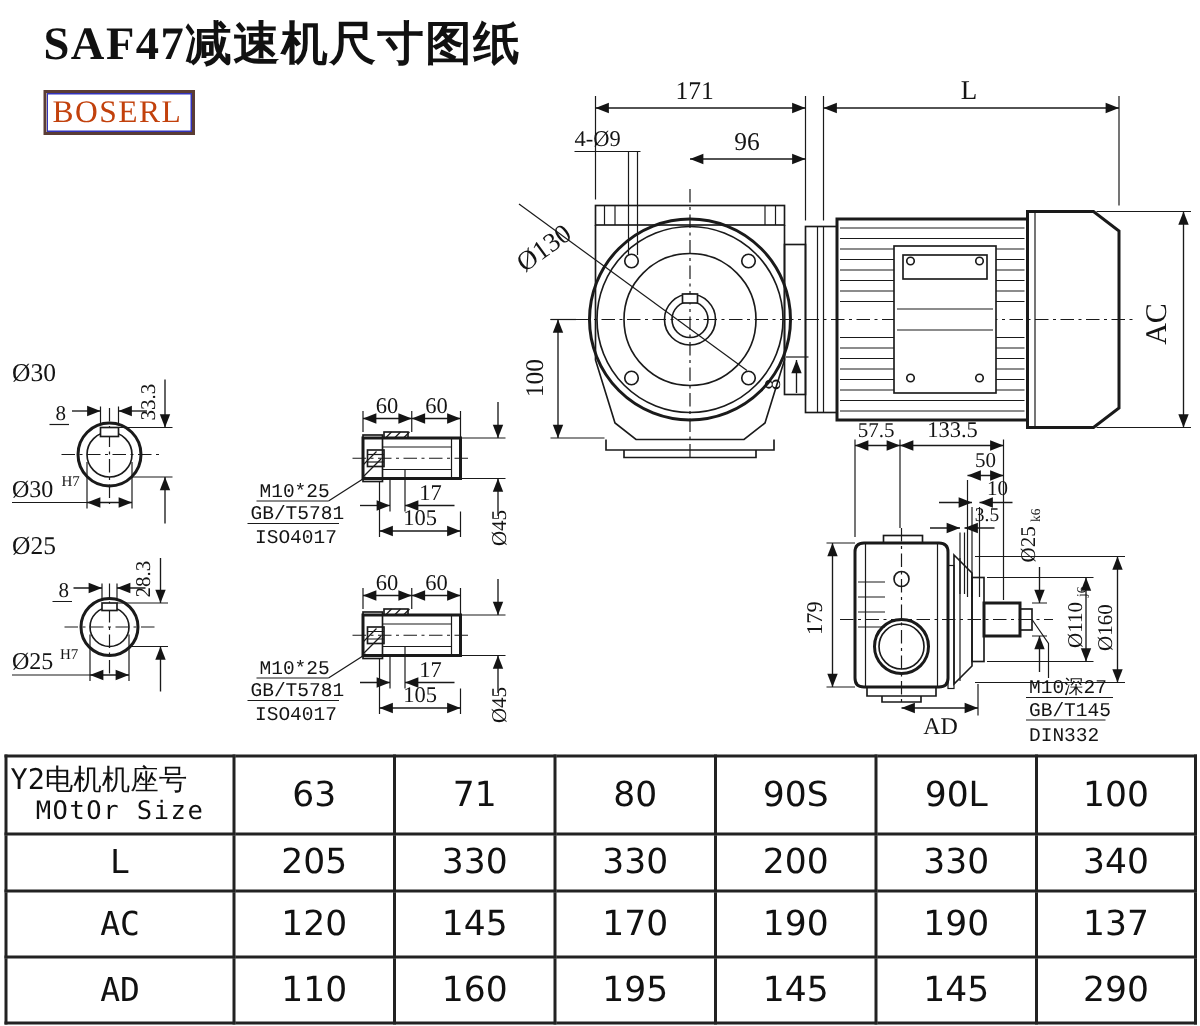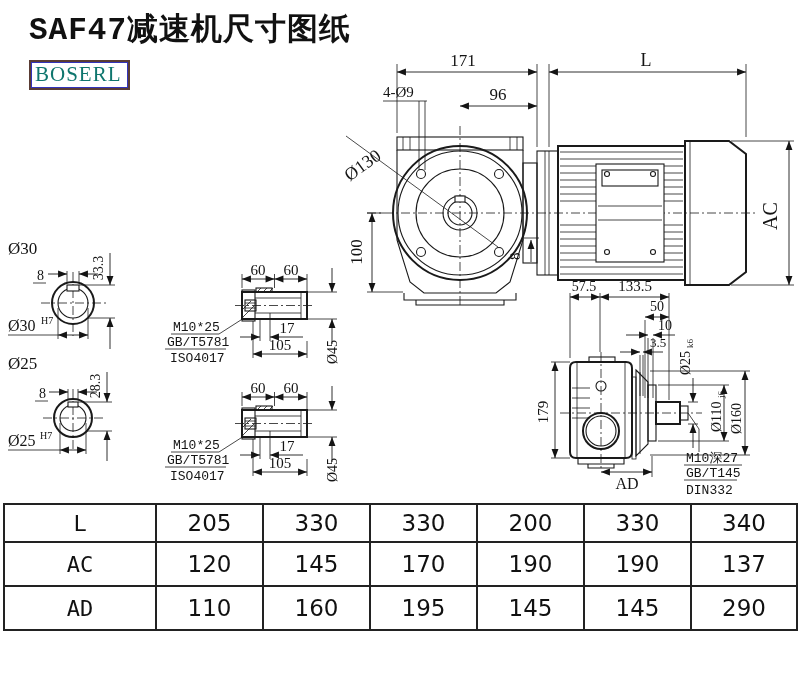--- a/index.html
+++ b/index.html
@@ -1,22 +1,22 @@
 <!DOCTYPE html>
 <html><head>
 <meta charset="utf-8">
 <style>
   html,body{margin:0;padding:0;}
   body{width:800px;height:684px;background:#ffffff;position:relative;overflow:hidden;
        font-family:"Liberation Sans",sans-serif;color:#111;}
   .title{position:absolute;left:29px;top:8px;font-size:31px;font-weight:bold;
-         font-family:Liberation Mono, monospace;letter-spacing:1px;white-space:nowrap;}
+         font-family:Liberation Serif, serif;letter-spacing:1px;white-space:nowrap;}
   .logo{position:absolute;left:29px;top:60px;display:inline-block;
         border:2px solid #5a3c34;box-shadow:inset 0 0 0 1px #3333bb;
-        padding:0 6px 2px 4px;color:#0f766e;font-family:"Liberation Serif",serif;
+        padding:0 6px 2px 4px;color:#c2410c;font-family:"Liberation Serif",serif;
         font-size:21px;line-height:24px;letter-spacing:1px;background:#fff;}
   svg{position:absolute;left:0;top:0;}
   .ln{fill:none;stroke:#1a1a1a;stroke-width:1.1;}
   .tk{stroke-width:2;}
   .thin{stroke-width:0.8;}
   .cl{stroke-dasharray:9 3 2 3;stroke-width:0.8;}
   .dm{fill:none;stroke:#1a1a1a;stroke-width:0.9;}
   svg text{fill:#141414;}
   .ts{font-family:"Liberation Serif","DejaVu Serif",serif;}
   .tm{font-family:"Liberation Mono","DejaVu Sans Mono",monospace;}
@@ -371,20 +371,32 @@
   <colgroup>
     <col style="width:152px">
       <col style="width:107px">
       <col style="width:107px">
     <col style="width:107px">
       <col style="width:107px">
       <col style="width:107px">
       <col style="width:106px">
   </colgroup>
   <tbody>
+      <tr style="height:52px">
+    <td class="hd">
+      <div class="cn">Y2电机机座号</div>
+      <div class="en">MOtOr Size</div>
+    </td>
+    <td class="num">63</td>
+    <td class="num">71</td>
+    <td class="num">80</td>
+    <td class="num">90S</td>
+    <td class="num">90L</td>
+    <td class="num">100</td>
+  </tr>
   <tr style="height:38px">
     <td class="lbl">L</td>
     <td class="num">205</td>
     <td class="num">330</td>
     <td class="num">330</td>
     <td class="num">200</td>
     <td class="num">330</td>
     <td class="num">340</td>
   </tr>
   <tr style="height:44px">

